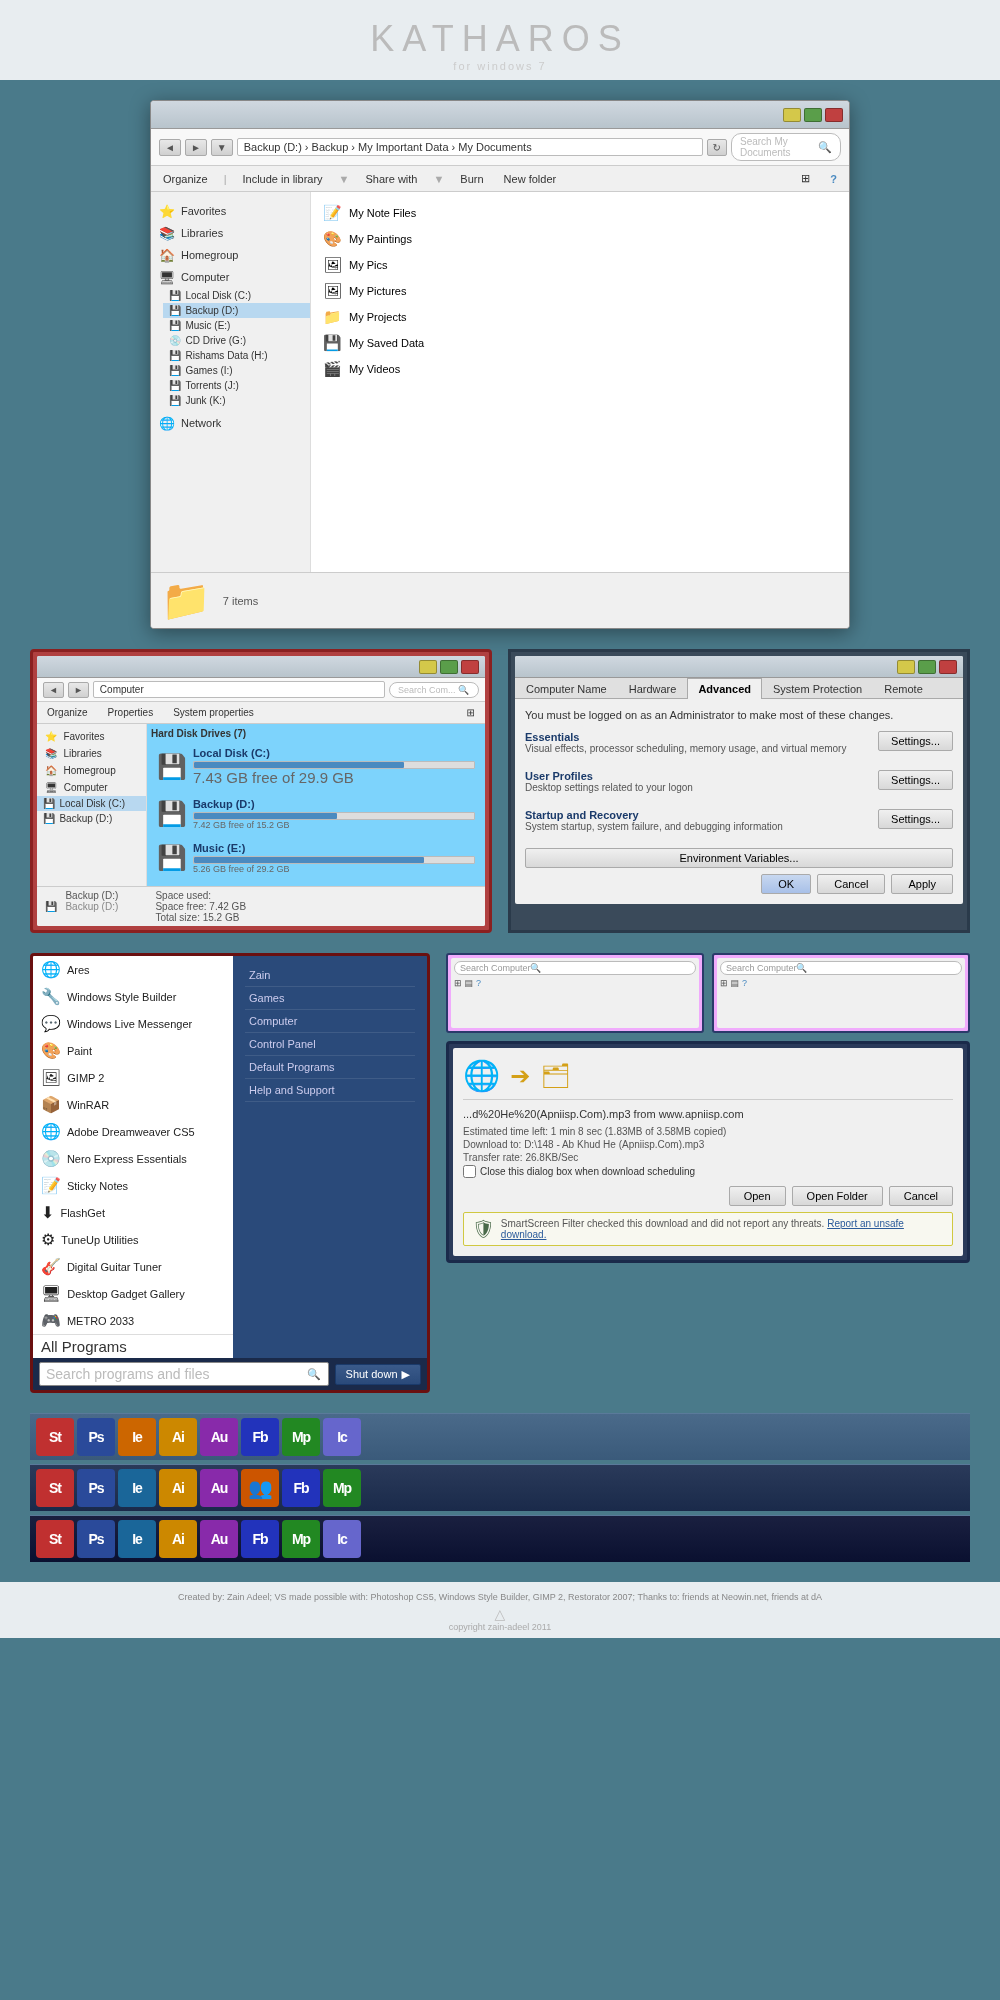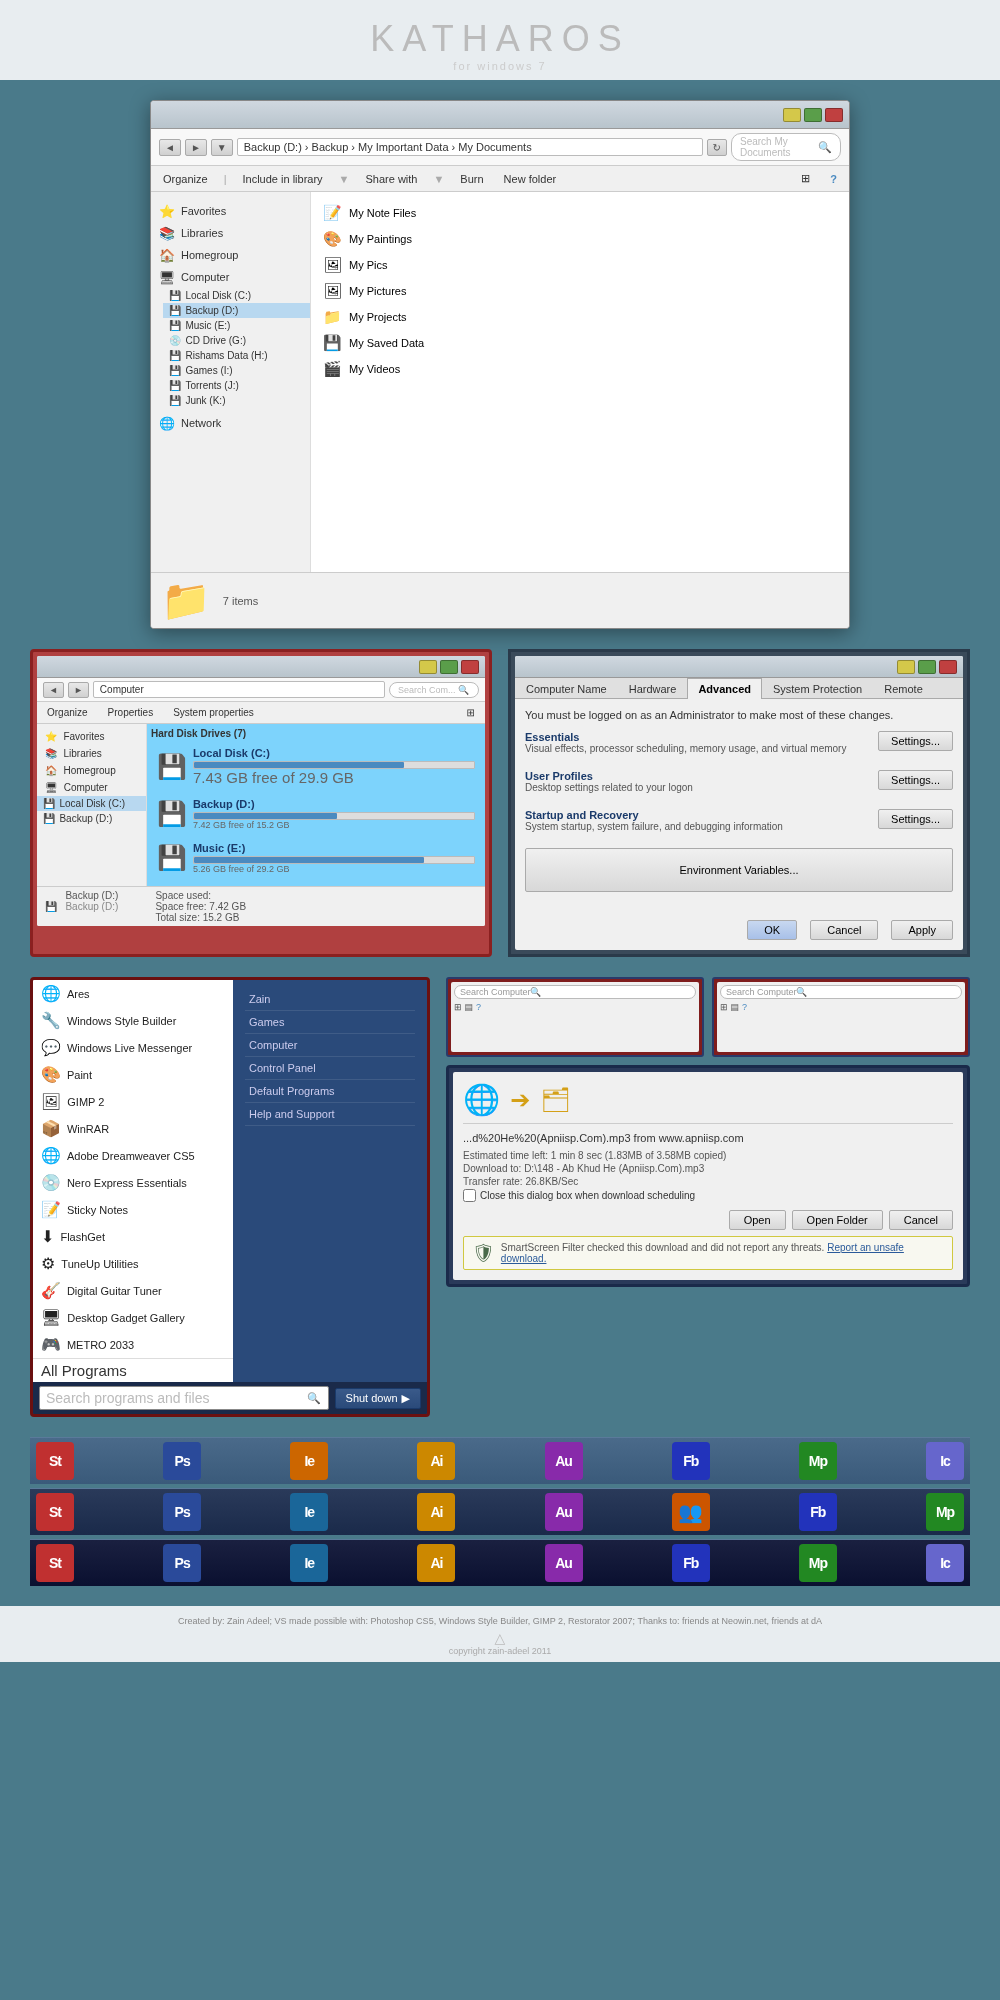--- a/index.html
+++ b/index.html
@@ -288,30 +288,30 @@
       padding: 3px 12px;
       font-size: 11px;
       cursor: pointer;
       float: right;
       margin-bottom: 2px;
     }
     .env-btn {
       background: linear-gradient(to bottom, #f0f0f0, #d8d8d8);
       border: 1px solid #aaa;
       border-radius: 2px;
-      padding: 15px 12px;
+      padding: 3px 12px;
       font-size: 11px;
       cursor: pointer;
       width: 100%;
-      margin-bottom: 22px;
+      margin-bottom: 0;
     }
     .dialog-btns {
       display: flex;
       justify-content: flex-end;
-      gap: 13px;
+      gap: 6px;
       margin-top: 6px;
     }
     .dialog-btn {
       background: linear-gradient(to bottom, #f0f0f0, #d8d8d8);
       border: 1px solid #aaa;
       border-radius: 2px;
       padding: 3px 16px;
       font-size: 11px;
       cursor: pointer;
     }
@@ -435,21 +435,21 @@
       flex-direction: column;
       gap: 8px;
       padding-left: 16px;
     }
     .mini-windows-row {
       display: flex;
       gap: 8px;
     }
     .mini-window {
       flex: 1;
-      background: #7f1d1d;
+      background: #f0abfc;
       border: 2px solid #2a3a6a;
       border-radius: 3px;
       overflow: hidden;
       padding: 3px;
       min-height: 80px;
     }
     .mini-window-inner {
       background: #f0f0f0;
       height: 100%;
       border-radius: 2px;
@@ -528,21 +528,20 @@
     
     .taskbar-section {
       width: 100%;
     }
     .taskbar-row {
       display: flex;
       background: linear-gradient(to bottom, #4a6a8a, #3a5a7a);
       padding: 4px 6px;
       gap: 3px;
       border-top: 1px solid #5a7a9a;
-      justify-content: space-between;
     }
     .taskbar-row.dark {
       background: linear-gradient(to bottom, #2a3a5a, #1a2a4a);
     }
     .taskbar-row.darker {
       background: linear-gradient(to bottom, #1a2040, #0a1030);
     }
     .taskbar-icon {
       width: 38px; height: 38px;
       border-radius: 4px;

